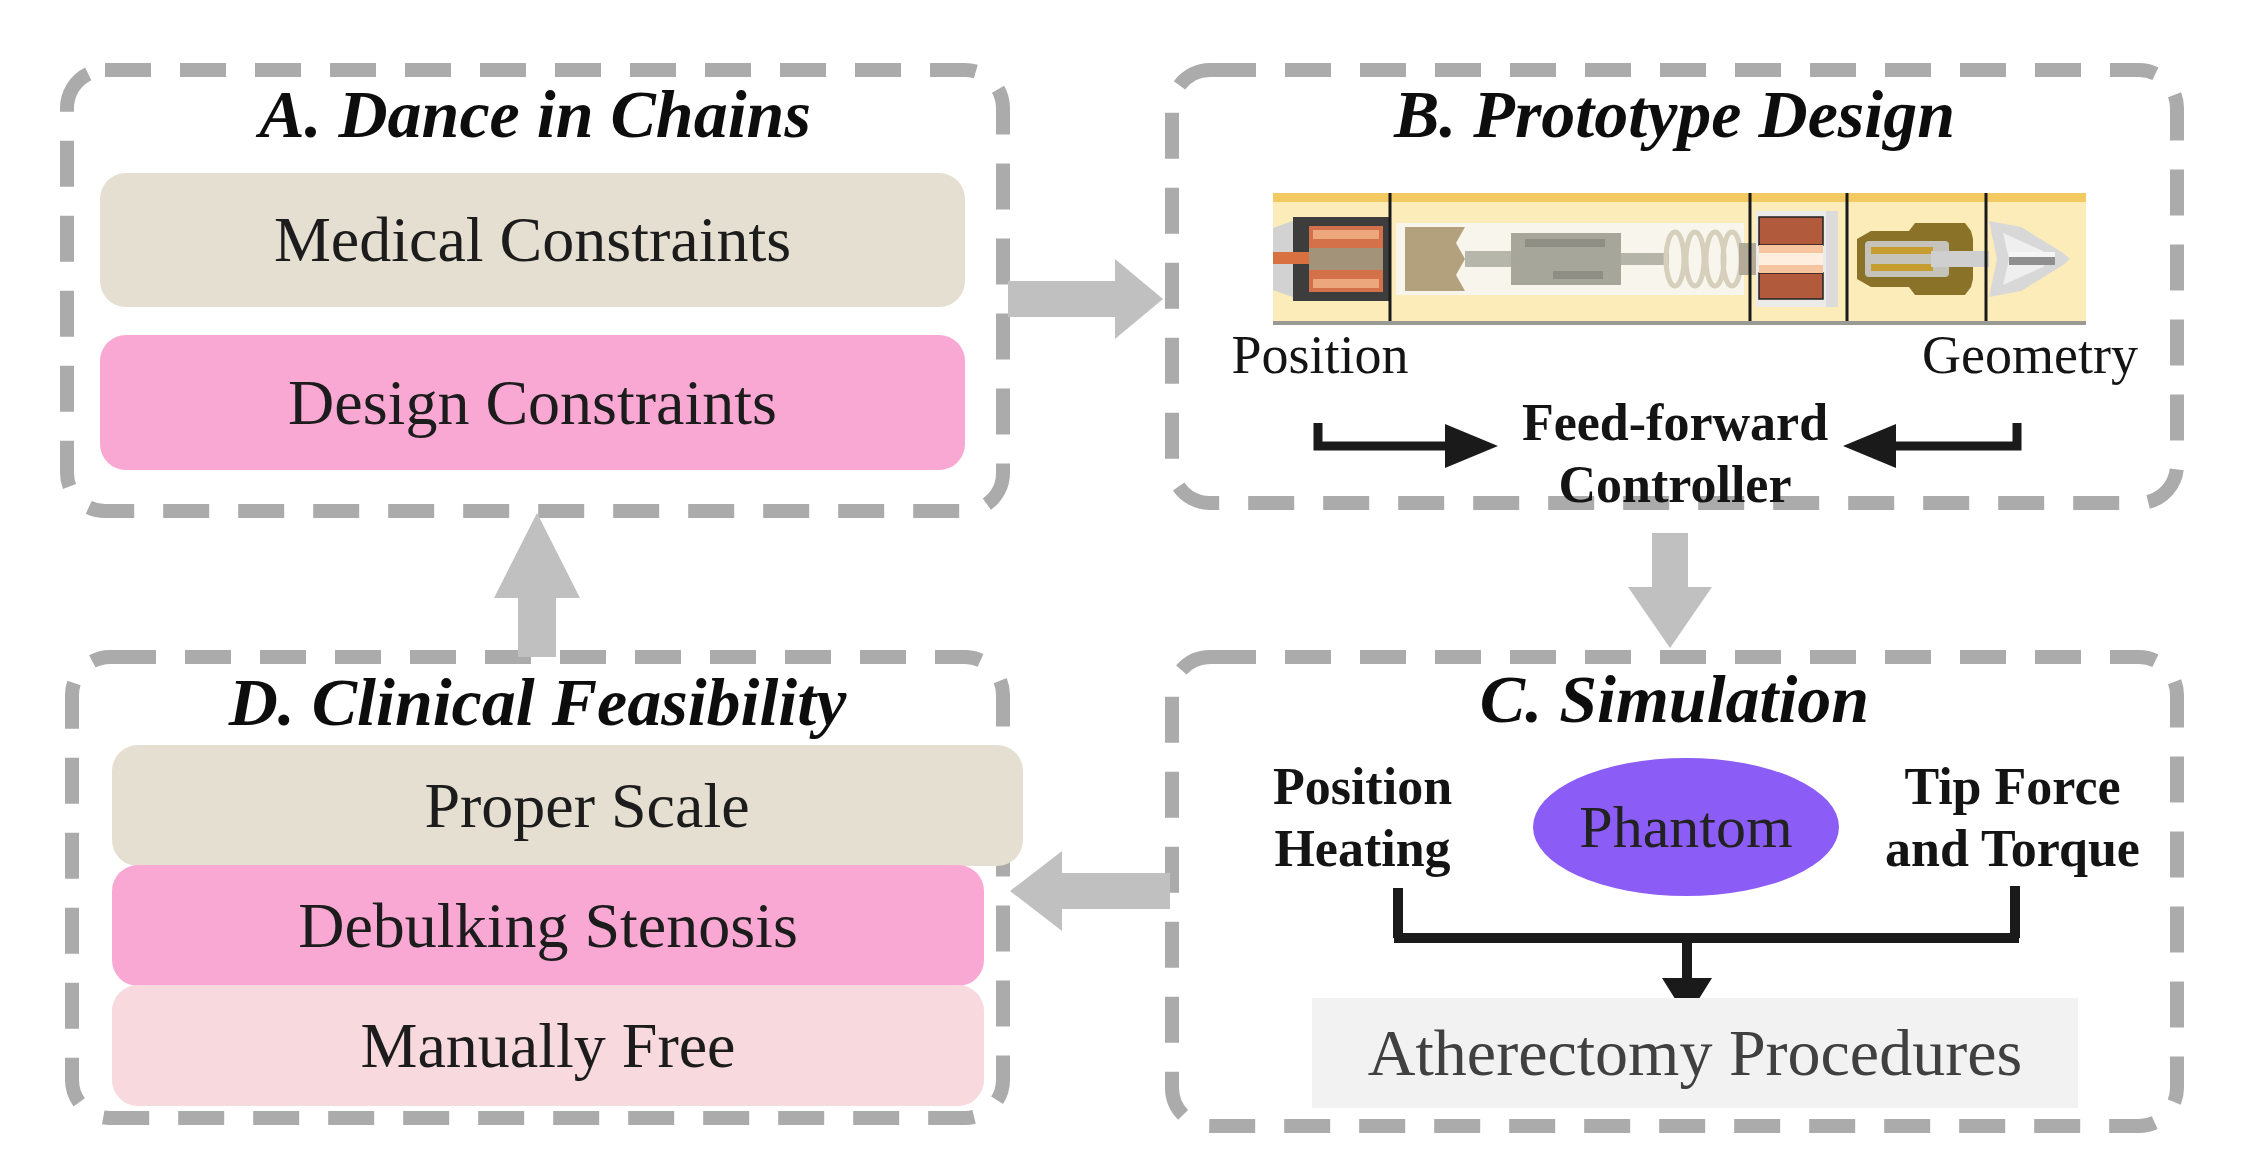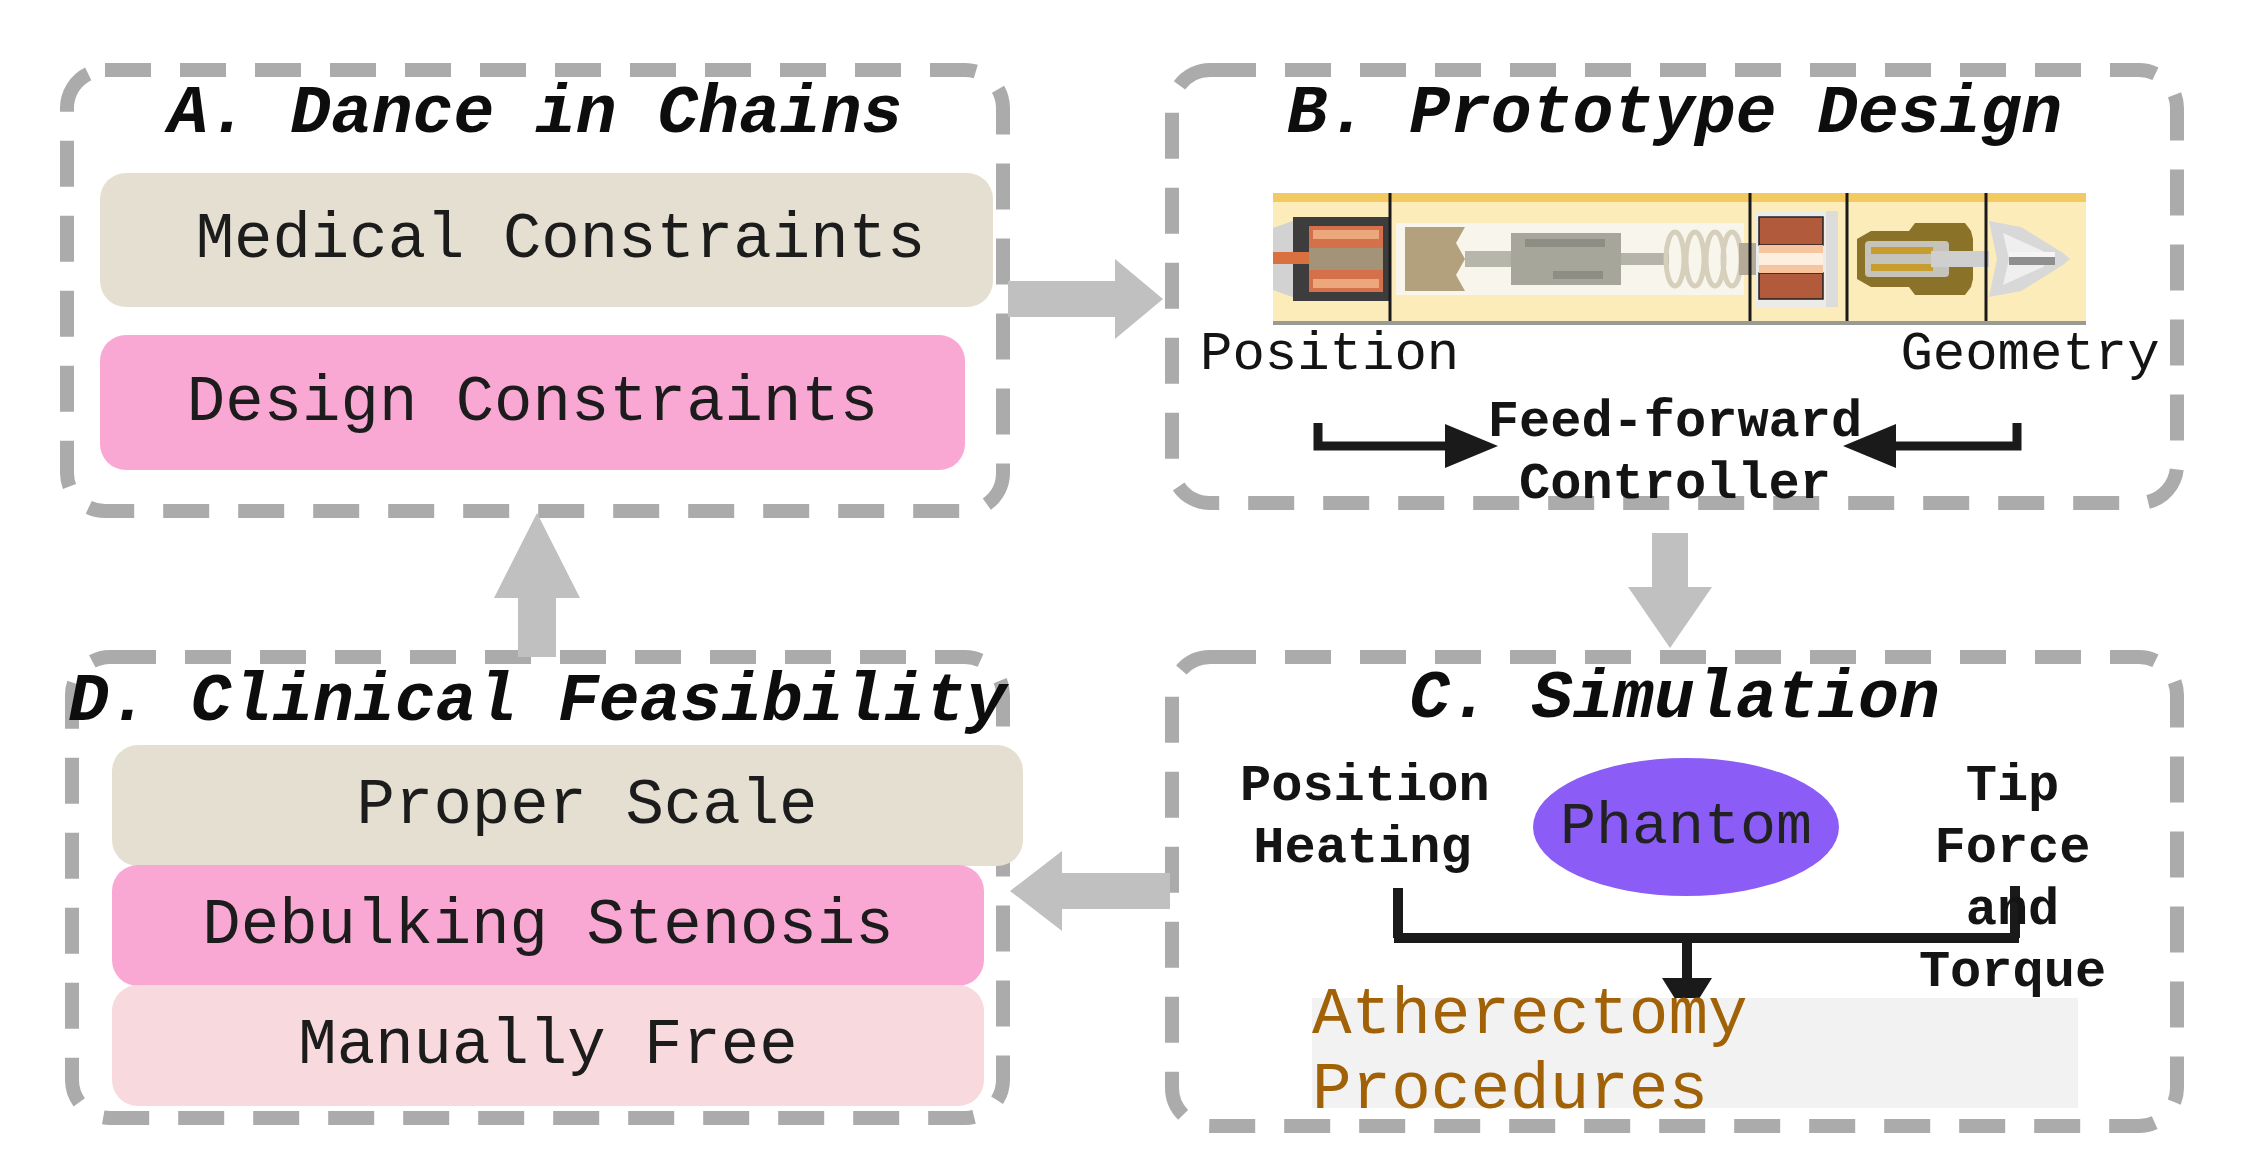--- a/index.html
+++ b/index.html
@@ -1,21 +1,21 @@
 <!DOCTYPE html>
 <html><head>
 <meta charset="utf-8">
 <style>
   html, body { margin: 0; padding: 0; background: #ffffff; }
   #canvas {
     position: relative;
     width: 2244px;
     height: 1162px;
     background: #ffffff;
-    font-family: Liberation Mono, monospace;
+    font-family: Liberation Serif, serif;
     color: #111111;
     overflow: hidden;
   }
   #bg-svg, #device-svg { position: absolute; display: block; }
   #bg-svg { left: 0; top: 0; }
 
   .panel-title {
     position: absolute;
     font-weight: bold;
     font-style: italic;
@@ -65,21 +65,21 @@
     font-size: 60px;
     color: #222222;
   }
   #procedures-box {
     position: absolute;
     left: 1312px; top: 998px;
     width: 766px; height: 110px;
     background: #f2f2f2;
     display: flex; align-items: center; justify-content: center;
     font-size: 66px;
-    color: #a16207;
+    color: #404040;
   }
 </style>
 </head>
 <body>
 
 <div id="canvas">
 
   <svg id="bg-svg" width="2244" height="1162" viewBox="0 0 2244 1162">
 
     <rect x="67" y="70" width="936" height="441" rx="38" fill="none" stroke="#ababab" stroke-width="14" stroke-dasharray="46 29"></rect>
@@ -102,21 +102,21 @@
     </g>
 
     <g>
       <path d="M1398,888 V938 M2015,886 V938 M1394,938 H2019 M1687,938 V982" fill="none" stroke="#1a1a1a" stroke-width="10"></path>
       <polygon points="1662,978 1712,978 1687,1018" fill="#1a1a1a"></polygon>
     </g>
   </svg>
 
   <div class="panel-title" style="left:60px; top:80px; width:950px;">A. Dance in Chains</div>
 
-  <div class="pill beige" style="left:100px; top:173px; width:865px; height:134px;padding-left:28px;">
+  <div class="pill beige" style="left:100px; top:173px; width:865px; height:134px;">
     <span>Medical Constraints</span>
   </div>
   <div class="pill green" style="left:100px; top:335px; width:865px; height:135px;">
     <span>Design Constraints</span>
   </div>
 
   <div class="panel-title" style="left:1165px; top:80px; width:1019px;">B. Prototype Design</div>
 
   <svg id="device-svg" style="left:1273px; top:193px;" width="813" height="132" viewBox="0 0 813 132">
     <rect x="0" y="0" width="813" height="132" fill="#fbecba"></rect>

